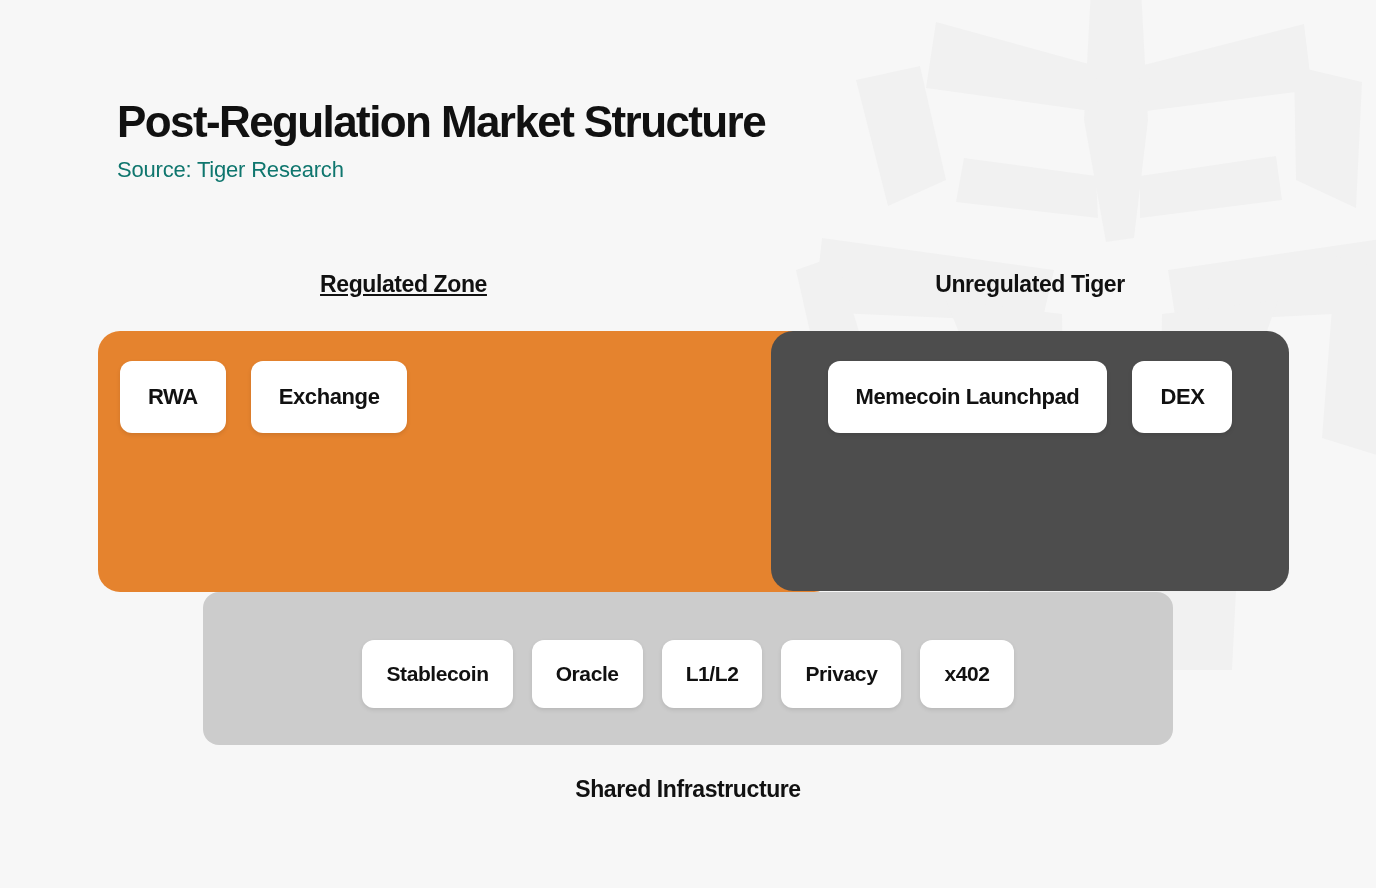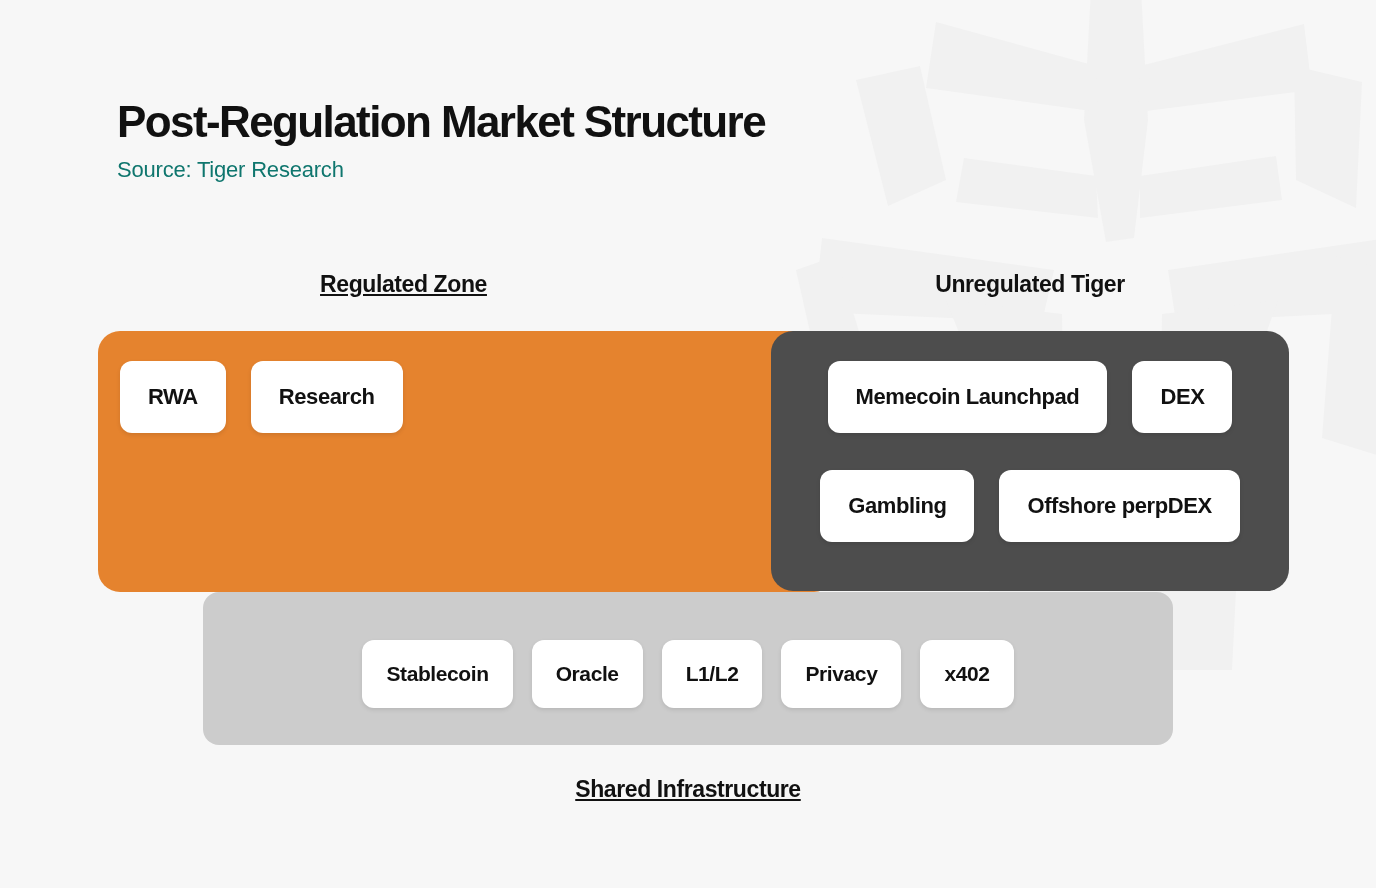--- a/index.html
+++ b/index.html
@@ -151,21 +151,20 @@
     position: absolute;
     left: 203px;
     top: 776px;
     width: 970px;
     text-align: center;
     font-size: 23px;
     font-weight: 700;
     color: #111111;
     letter-spacing: -0.4px;
     z-index: 3;
-    text-decoration: underline;
   }
 </style>
 </head>
 <body>
 
 <svg id="watermark" viewBox="0 0 620 760" fill="none" xmlns="http://www.w3.org/2000/svg">
   <g fill="#f1f1f1">
     <path d="M296 0 L344 0 L352 150 L338 268 L310 272 L288 150 Z"></path>
     <path d="M140 52 L300 96 L302 142 L130 118 Z"></path>
     <path d="M344 96 L508 54 L516 120 L342 142 Z"></path>
@@ -198,30 +197,26 @@
     <div class="card">Stablecoin</div>
     <div class="card">Oracle</div>
     <div class="card">L1/L2</div>
     <div class="card">Privacy</div>
     <div class="card">x402</div>
   </div>
 
   <div class="zone-panel" id="zone-regulated">
     <div class="zone-row row-1">
       <div class="card">RWA</div>
-      <div class="card">Research</div>
+      <div class="card">Exchange</div>
     </div>
   </div>
 
   <div class="zone-panel" id="zone-unregulated">
     <div class="zone-row row-1">
       <div class="card">Memecoin Launchpad</div>
       <div class="card">DEX</div>
     </div>
-    <div class="zone-row row-2">
-      <div class="card">Gambling</div>
-      <div class="card">Offshore perpDEX</div>
-    </div>
   </div>
 
   <div id="shared-caption">Shared Infrastructure</div>
 
 </div>
 
 </body></html>

